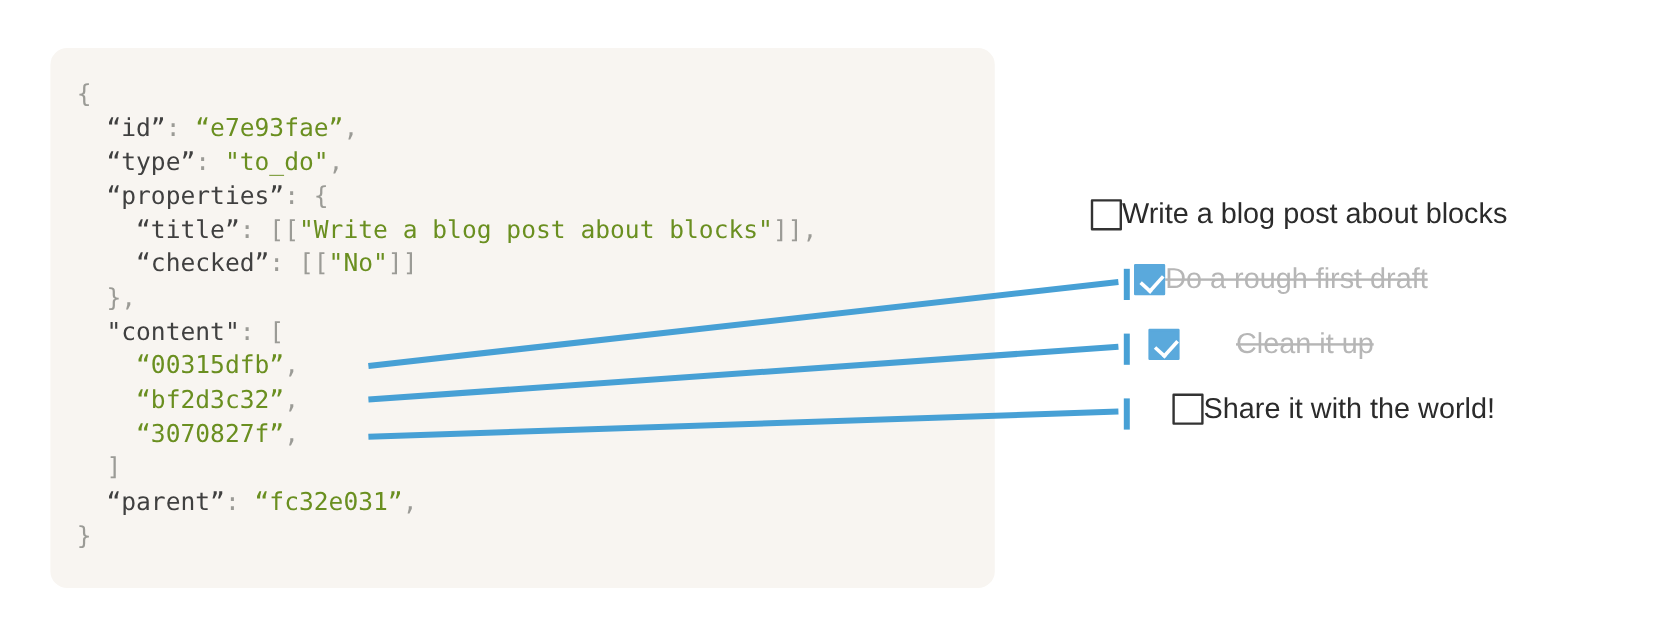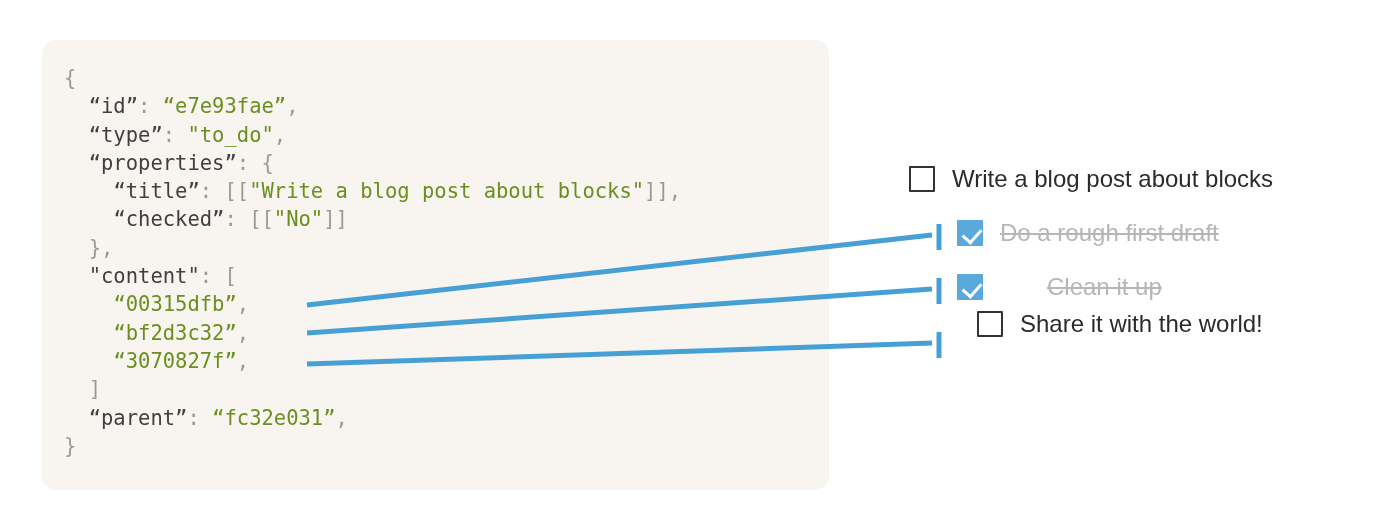--- a/index.html
+++ b/index.html
@@ -56,23 +56,23 @@
 
   .todo-row {
     position: absolute;
     left: 0;
     display: flex;
     align-items: center;
     height: 32px;
   }
 
   .todo-row.r0 { top: 0px;  left: 0px;  }
-  .todo-row.r1 { top: 54px; left: 48px; }
+  .todo-row.r1 { top: 54px; left: 36px; }
   .todo-row.r2 { top: 108px; left: 48px; gap: 47px; }
-  .todo-row.r3 { top: 145px; left: 48px; padding-left: 20px; }
+  .todo-row.r3 { top: 162px; left: 48px; padding-left: 20px; }
 
   .cbox {
     width: 26px;
     height: 26px;
     flex: 0 0 26px;
     border: 2.5px solid #333333;
     background: #ffffff;
     border-radius: 1px;
     position: relative;
   }
@@ -88,21 +88,20 @@
     left: 7px;
     top: 3px;
     width: 9px;
     height: 15px;
     border: solid #ffffff;
     border-width: 0 3px 3px 0;
     transform: rotate(42deg);
   }
 
   .todo-label {
-    margin-left: 17px;
     font-family: "Liberation Sans", sans-serif;
     font-size: 24px;
     color: #2b2b2b;
     white-space: nowrap;
   }
 
   .todo-label.done {
     color: #b6b6b6;
     text-decoration: line-through;
     text-decoration-thickness: 1.7px;

